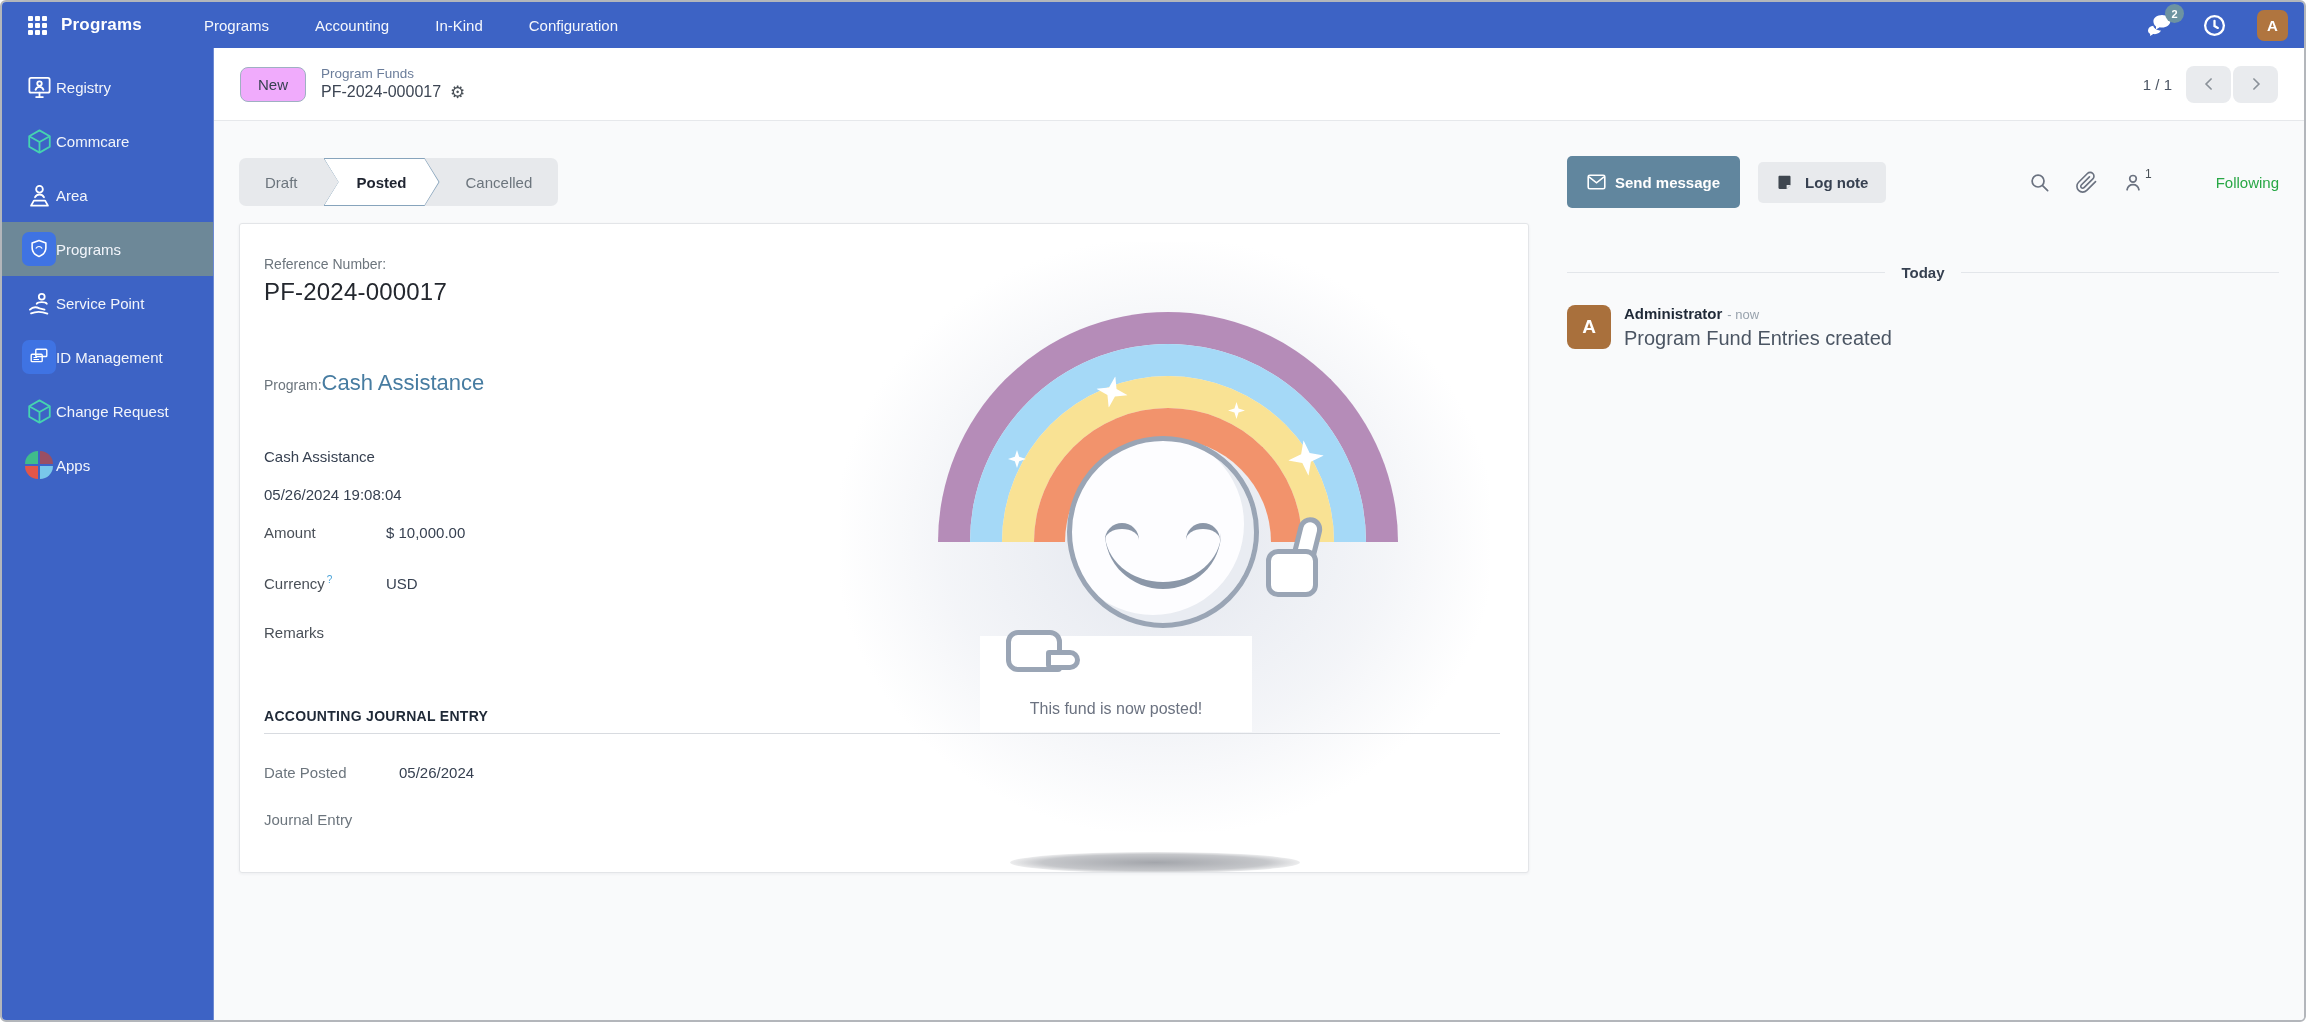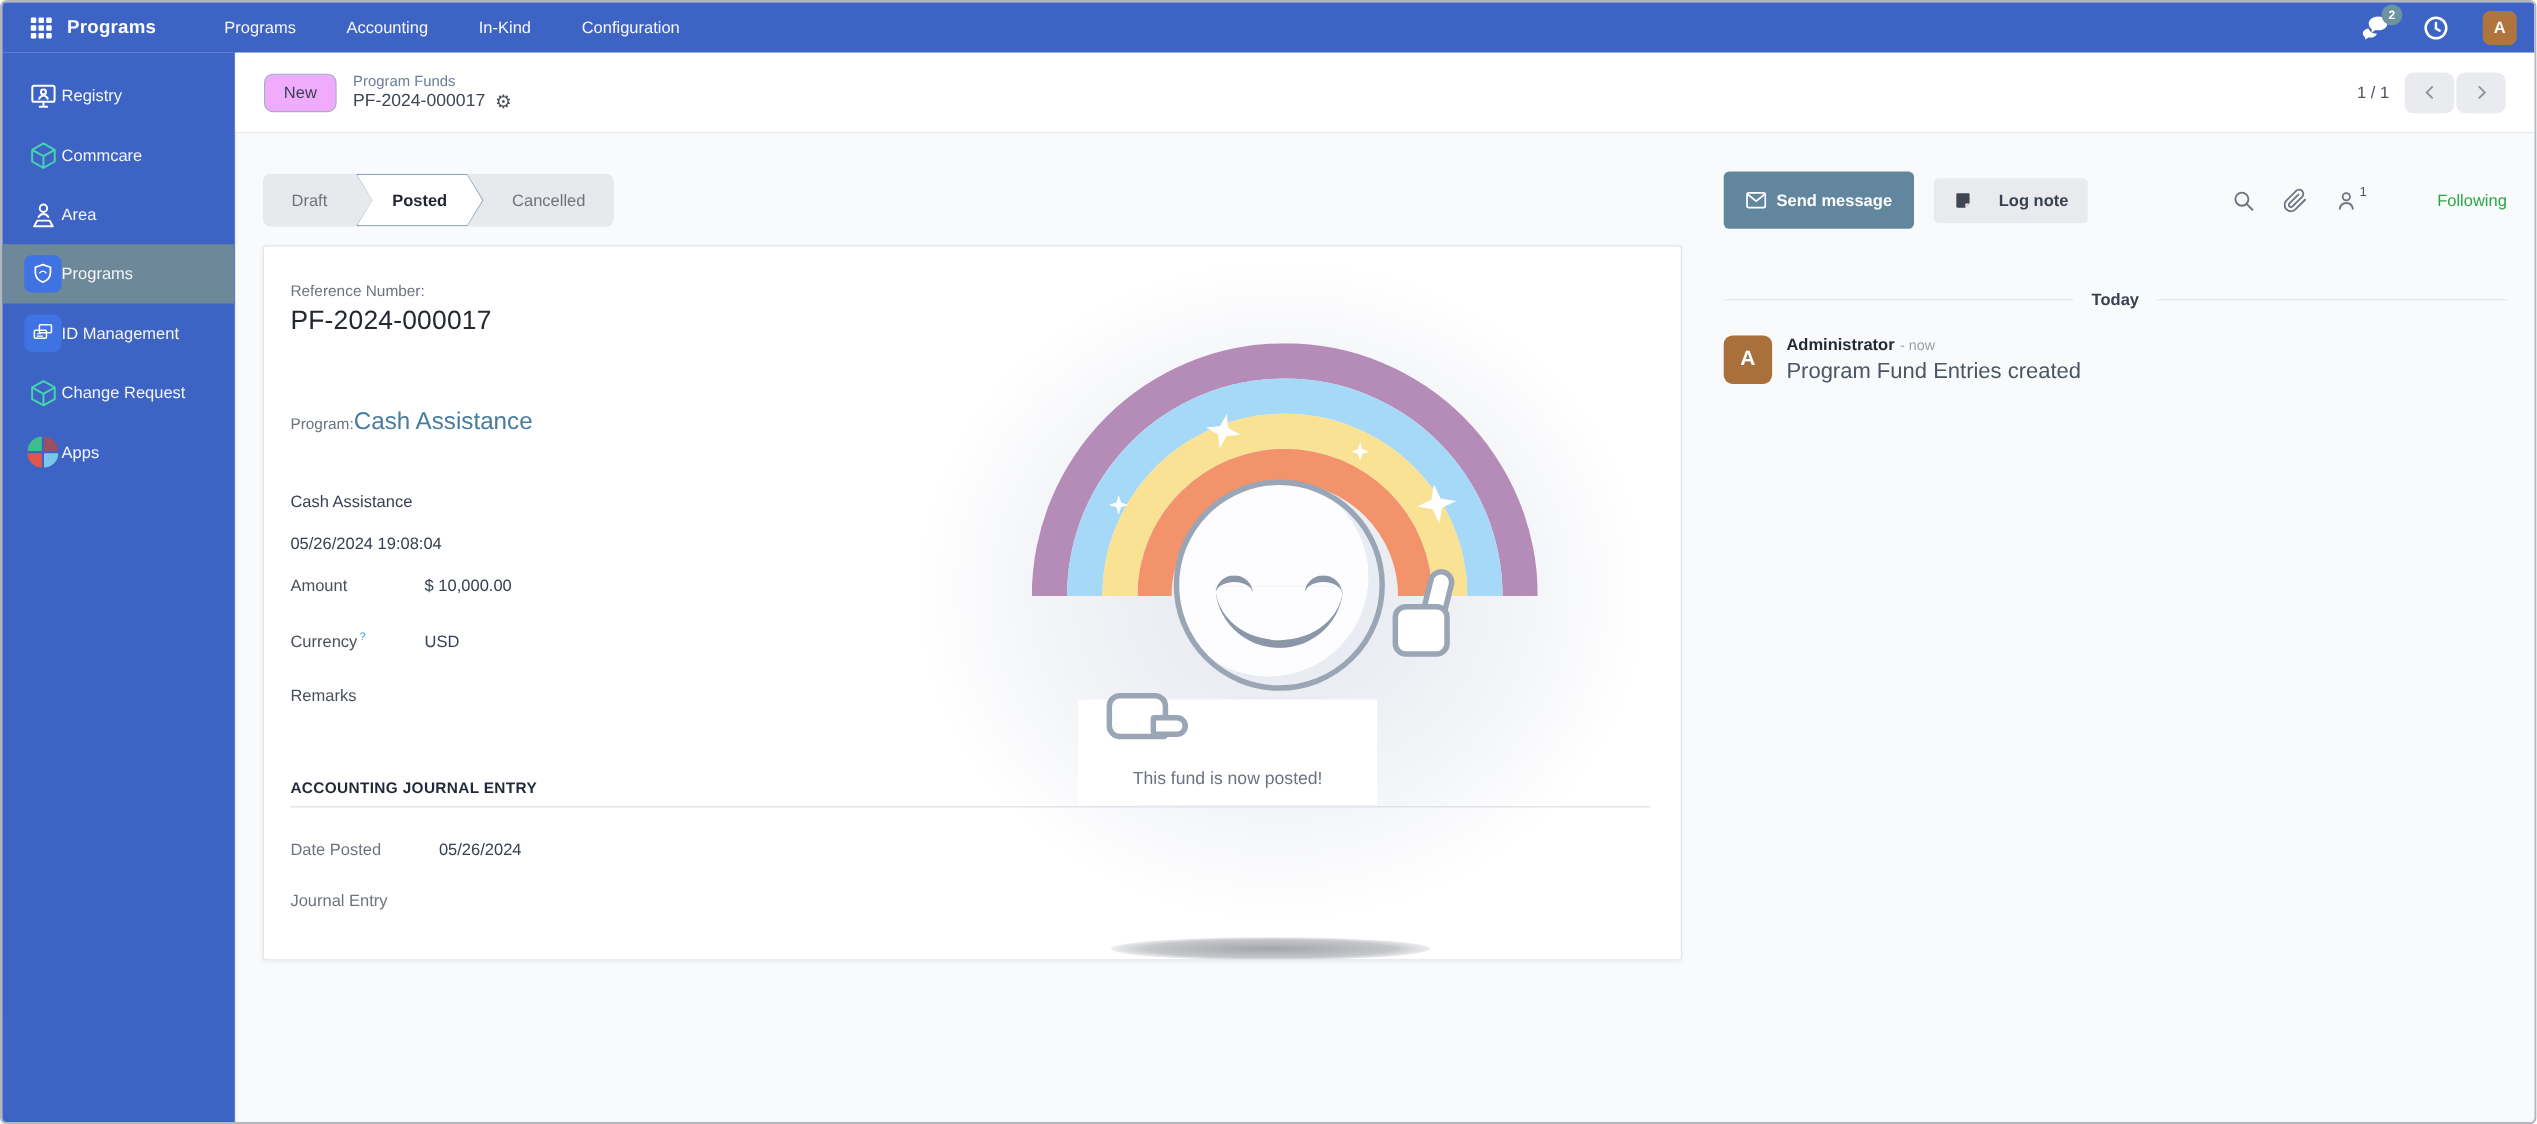--- a/index.html
+++ b/index.html
@@ -99,21 +99,21 @@
   .hand-left{position:absolute;left:766px;top:406px;width:76px;height:62px;z-index:5;}
   .hand-left .palm{position:absolute;left:0;top:0;width:56px;height:42px;background:#fff;border:5px solid #9aa5b5;border-radius:12px 12px 4px 12px;}
   .hand-left .finger{position:absolute;left:40px;top:20px;width:34px;height:20px;background:#fff;border:5px solid #9aa5b5;border-radius:4px 12px 12px 6px;}
   .floor-shadow{position:absolute;left:770px;top:628px;width:290px;height:21px;z-index:2;border-radius:50%;
     background:radial-gradient(ellipse at center,rgba(140,143,150,.8) 0%,rgba(140,143,150,.5) 55%,rgba(140,143,150,0) 78%);}
 
   
   .chatter{flex:1;padding:0 25px 0 38px;min-width:0;}
   .chat-buttons{display:flex;align-items:center;margin-top:37px;height:48px;}
   .btn-send{display:flex;align-items:center;gap:9px;background:#61869e;color:#fff;border:none;border-radius:5px;height:52px;padding:0 20px;font-size:15px;font-weight:700;cursor:pointer;font-family:inherit;}
-  .btn-log{display:flex;align-items:center;gap:24px;background:#e8eaed;color:#374151;border:none;border-radius:5px;height:41px;padding:0 18px;font-size:15px;font-weight:700;cursor:pointer;margin-left:18px;font-family:inherit;}
+  .btn-log{display:flex;align-items:center;gap:12px;background:#e8eaed;color:#374151;border:none;border-radius:5px;height:41px;padding:0 18px;font-size:15px;font-weight:700;cursor:pointer;margin-left:18px;font-family:inherit;}
   .chat-tools{margin-left:auto;display:flex;align-items:center;gap:24px;}
   .tool{display:flex;align-items:flex-start;cursor:pointer;}
   .fcount{font-size:12px;color:#495057;margin-left:1px;margin-top:-4px;}
   .following{color:#28a745;font-size:15px;font-weight:500;margin-left:40px;cursor:pointer;}
   .today-divider{display:flex;align-items:center;gap:16px;margin-top:58px;color:#374151;font-size:15px;font-weight:700;}
   .today-divider::before,.today-divider::after{content:"";flex:1;height:1px;background:#e3e6ea;}
   .chat-msg{display:flex;gap:13px;margin-top:24px;}
   .chat-avatar{width:44px;height:44px;border-radius:8px;background:#a9703c;color:#fff;font-size:19px;font-weight:700;display:flex;align-items:center;justify-content:center;flex:none;cursor:pointer;}
   .msg-head{font-size:15px;color:#1f2937;font-weight:700;}
   .msg-time{font-size:13px;color:#98a2ad;font-weight:400;margin-left:5px;}
@@ -193,20 +193,31 @@
       <span>Area</span>
     </div>
     <div class="side-item selected">
       <span class="side-ic bgblue">
         <svg width="22" height="22" viewBox="0 0 24 24" fill="none" stroke="#fff" stroke-width="1.7" stroke-linejoin="round">
           <path d="M12 2.8 19.5 5.4v5.2c0 4.6-3 7.8-7.5 9.6-4.5-1.8-7.5-5-7.5-9.6V5.4z"></path>
           <path d="M8.5 11.5c1-1.5 2-2.2 3.5-2.2s2.5.7 3.5 2.2" stroke-width="1.3"></path>
         </svg>
       </span>
       <span>Programs</span>
+    </div>
+    <div class="side-item">
+      <span class="side-ic">
+        <svg width="27" height="27" viewBox="0 0 24 24" fill="none" stroke="#fff" stroke-width="1.6" stroke-linecap="round" stroke-linejoin="round">
+          <circle cx="14" cy="6" r="2.6"></circle>
+            <path d="M9.5 12.2c1.2-1.8 7.8-1.8 9 0"></path>
+          <path d="M3.5 17.5c2.5-2.6 5.5-2.6 8.5-1.2l4.5 1.2"></path>
+            <path d="M4.5 20.8c4.5-2 9-2 14.5.2"></path>
+        </svg>
+      </span>
+      <span>Service Point</span>
     </div>
     <div class="side-item">
       <span class="side-ic bgblue">
         <svg width="22" height="22" viewBox="0 0 24 24" fill="none" stroke="#fff" stroke-width="1.5" stroke-linejoin="round">
           <rect x="8.5" y="3.5" width="12" height="8" rx="1"></rect>
             <rect x="3.5" y="9" width="12" height="8" rx="1"></rect>
           <path d="M6 12.5h4M6 14.8h6" stroke-width="1.1"></path>
         </svg>
       </span>
       <span>ID Management</span>

